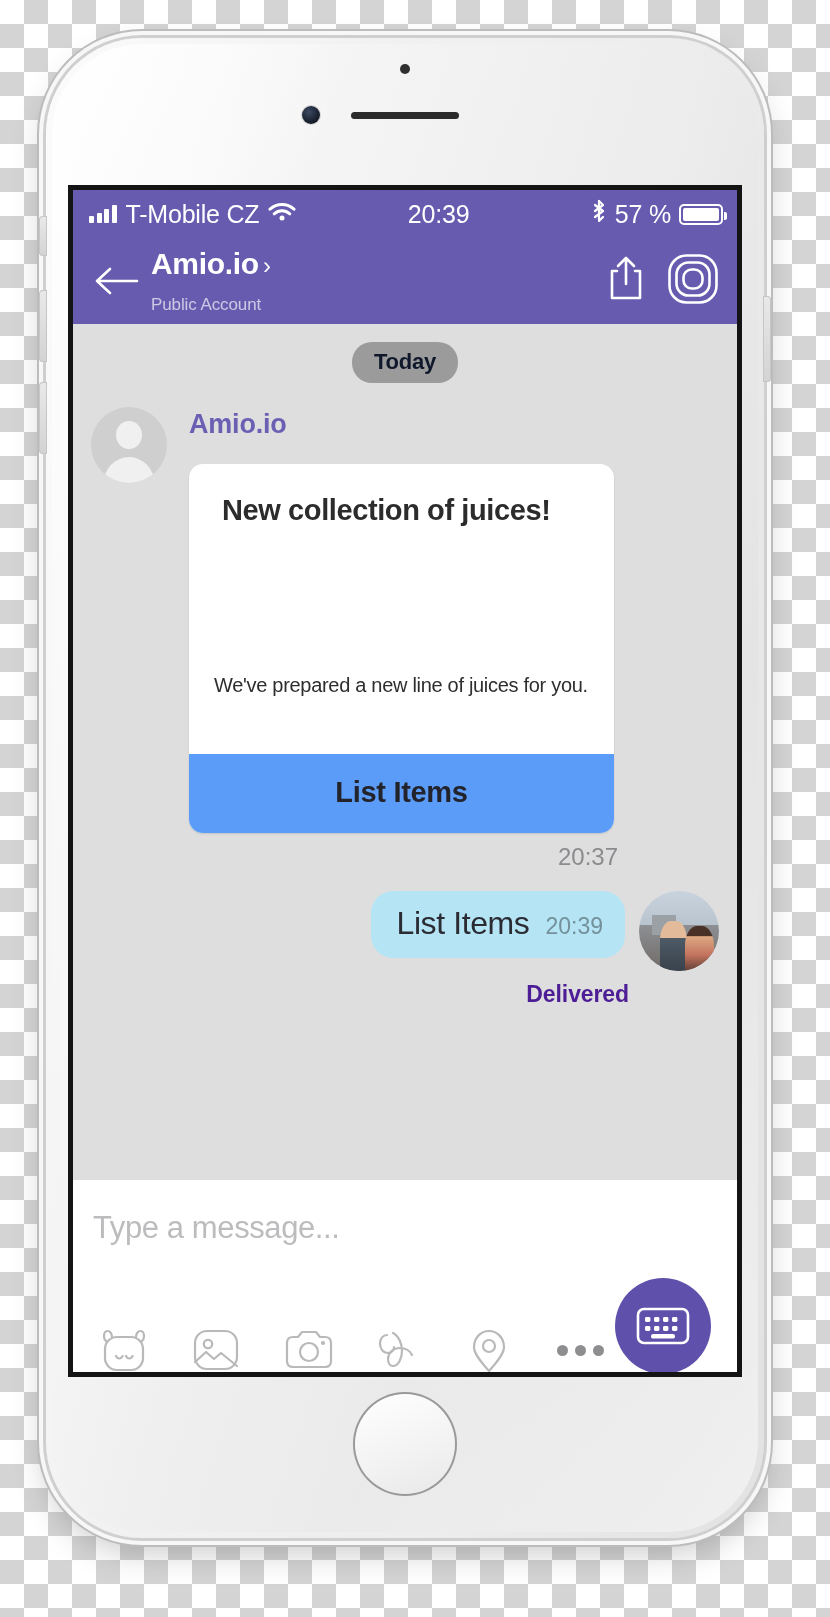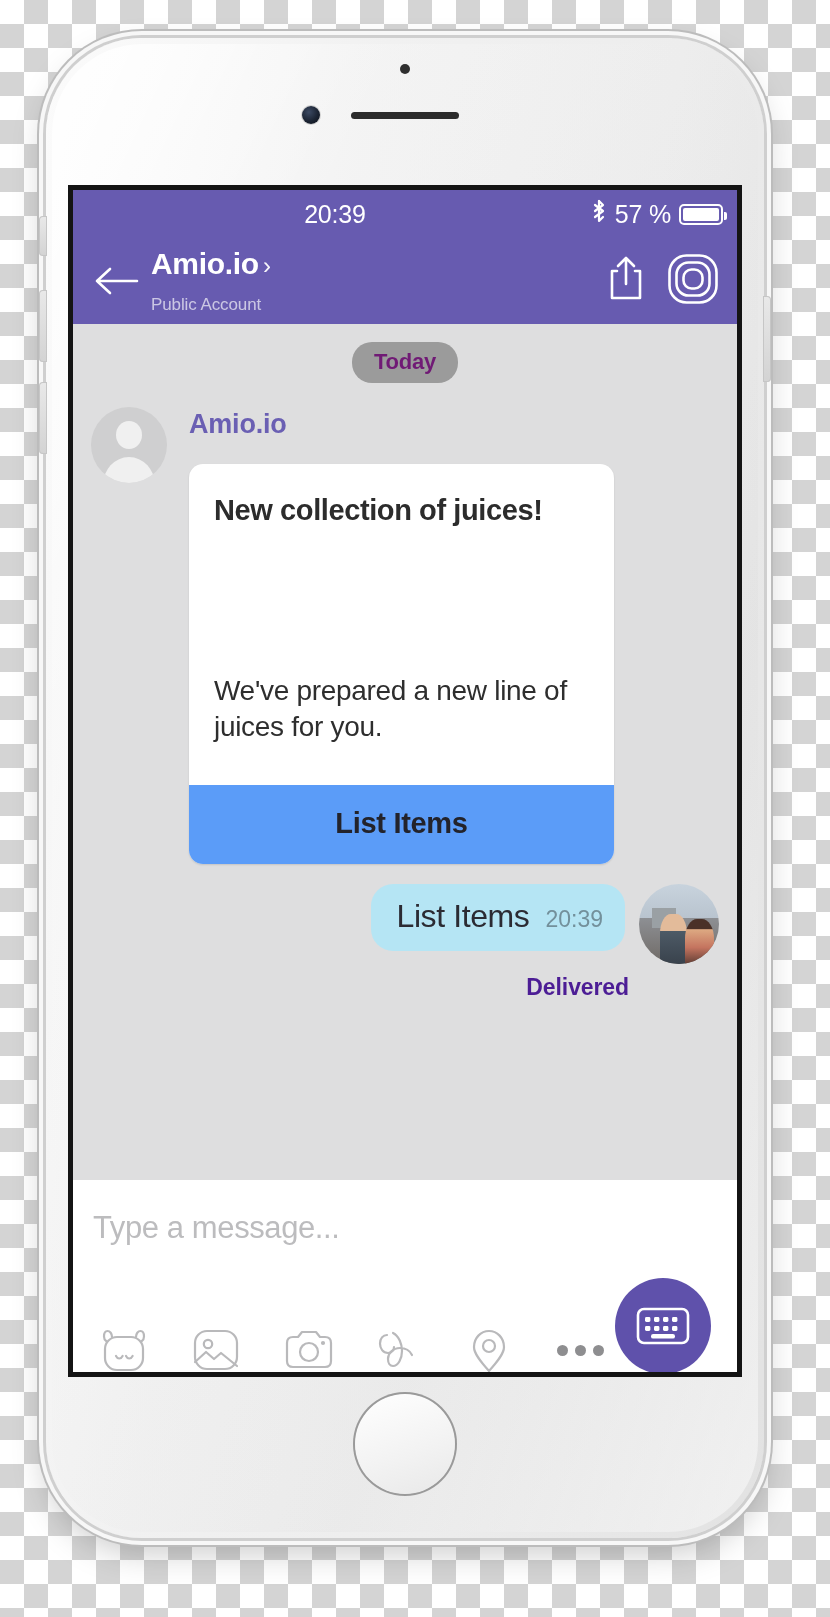--- a/index.html
+++ b/index.html
@@ -179,21 +179,21 @@
     background: #dededf;
     height: 856px;
     position: relative;
     padding: 0 0 10px 0;
     overflow: hidden;
   }
 
   .day-sep { display:flex; justify-content:center; padding-top: 18px; }
   .day-pill {
     background: #9b9b9b;
-    color: #701a75;
+    color: #0f172a;
     font-size: 22px;
     font-weight: 700;
     padding: 7px 22px 8px;
     border-radius: 20px;
     letter-spacing: -0.2px;
   }
 
   .msg-in { display: flex; padding: 22px 0 0 18px; }
   .avatar-generic {
     width: 76px; height: 76px;
@@ -235,28 +235,29 @@
     border-radius: 14px;
     overflow: hidden;
     box-shadow: 0 1px 2px rgba(0,0,0,0.12);
   }
   .card-title {
     font-size: 29px;
     font-weight: 700;
     color: #2c2c2c;
     letter-spacing: -0.4px;
     padding: 30px 25px 0 25px;
+    margin-left: 8px;
   }
   .card-spacer { height: 146px; }
   .card-text {
-    font-size: 28px;
+    font-size: 20px;
     color: #2e2e2e;
     line-height: 1.28;
     letter-spacing: -0.3px;
-    padding: 0 25px 40px 25px;
+    padding: 0 25px 55px 25px;
   }
   .card-button {
     background: #5b9cf8;
     color: #23232b;
     font-size: 29px;
     font-weight: 700;
     letter-spacing: -0.3px;
     text-align: center;
     padding: 22px 0 24px;
     cursor: pointer;
@@ -384,20 +385,36 @@
   <div class="btn-side btn-voldn"></div>
   <div class="btn-side btn-power"></div>
 
   <div class="prox-sensor"></div>
   <div class="speaker"></div>
   <div class="front-cam"></div>
 
   <div class="screen">
 
     <div class="statusbar">
+      <div class="sb-left">
+        <span class="signal-bars">
+          <i></i>
+            <i></i>
+            <i></i>
+            <i></i>
+        </span>
+        <span>T-Mobile CZ</span>
+        <span>
+          <svg width="28" height="21" viewBox="0 0 28 21" fill="none">
+            <path d="M2 7.2C5.4 4.2 9.5 2.6 14 2.6s8.6 1.6 12 4.6" stroke="#fff" stroke-width="3" stroke-linecap="round"></path>
+            <path d="M6.2 11.8C8.4 9.9 11.1 8.8 14 8.8s5.6 1.1 7.8 3" stroke="#fff" stroke-width="3" stroke-linecap="round"></path>
+            <path d="M14 18.6a2.5 2.5 0 100-5 2.5 2.5 0 000 5z" fill="#fff"></path>
+          </svg>
+        </span>
+      </div>
 
       <div class="sb-center">20:39</div>
 
       <div class="sb-right">
         <span>
           <svg width="16" height="24" viewBox="0 0 16 24" fill="none">
             <path d="M4 6l8 6-8 6M8 2v20l4-4" stroke="#fff" stroke-width="2.2" stroke-linecap="round" stroke-linejoin="round" fill="none"></path>
             <path d="M8 2l4 4-8 6" stroke="#fff" stroke-width="2.2" stroke-linecap="round" stroke-linejoin="round" fill="none"></path>
           </svg>
         </span>
@@ -453,20 +470,21 @@
 
           <div class="card">
             <div class="card-title">New collection of juices!</div>
             <div class="card-spacer"></div>
             <div class="card-text">We've prepared a new line of juices for you.</div>
             <div class="card-button">List Items</div>
           </div>
         </div>
       </div>
 
+      <div class="time-in">20:37</div>
 
       <div class="msg-out">
         <div class="bubble-out">
           <span class="bubble-text">List Items</span>
           <span class="bubble-time">20:39</span>
         </div>
         <div class="avatar-photo">
           <span class="bldg"></span>
           <span class="p1"></span>
           <span class="p2"></span>

